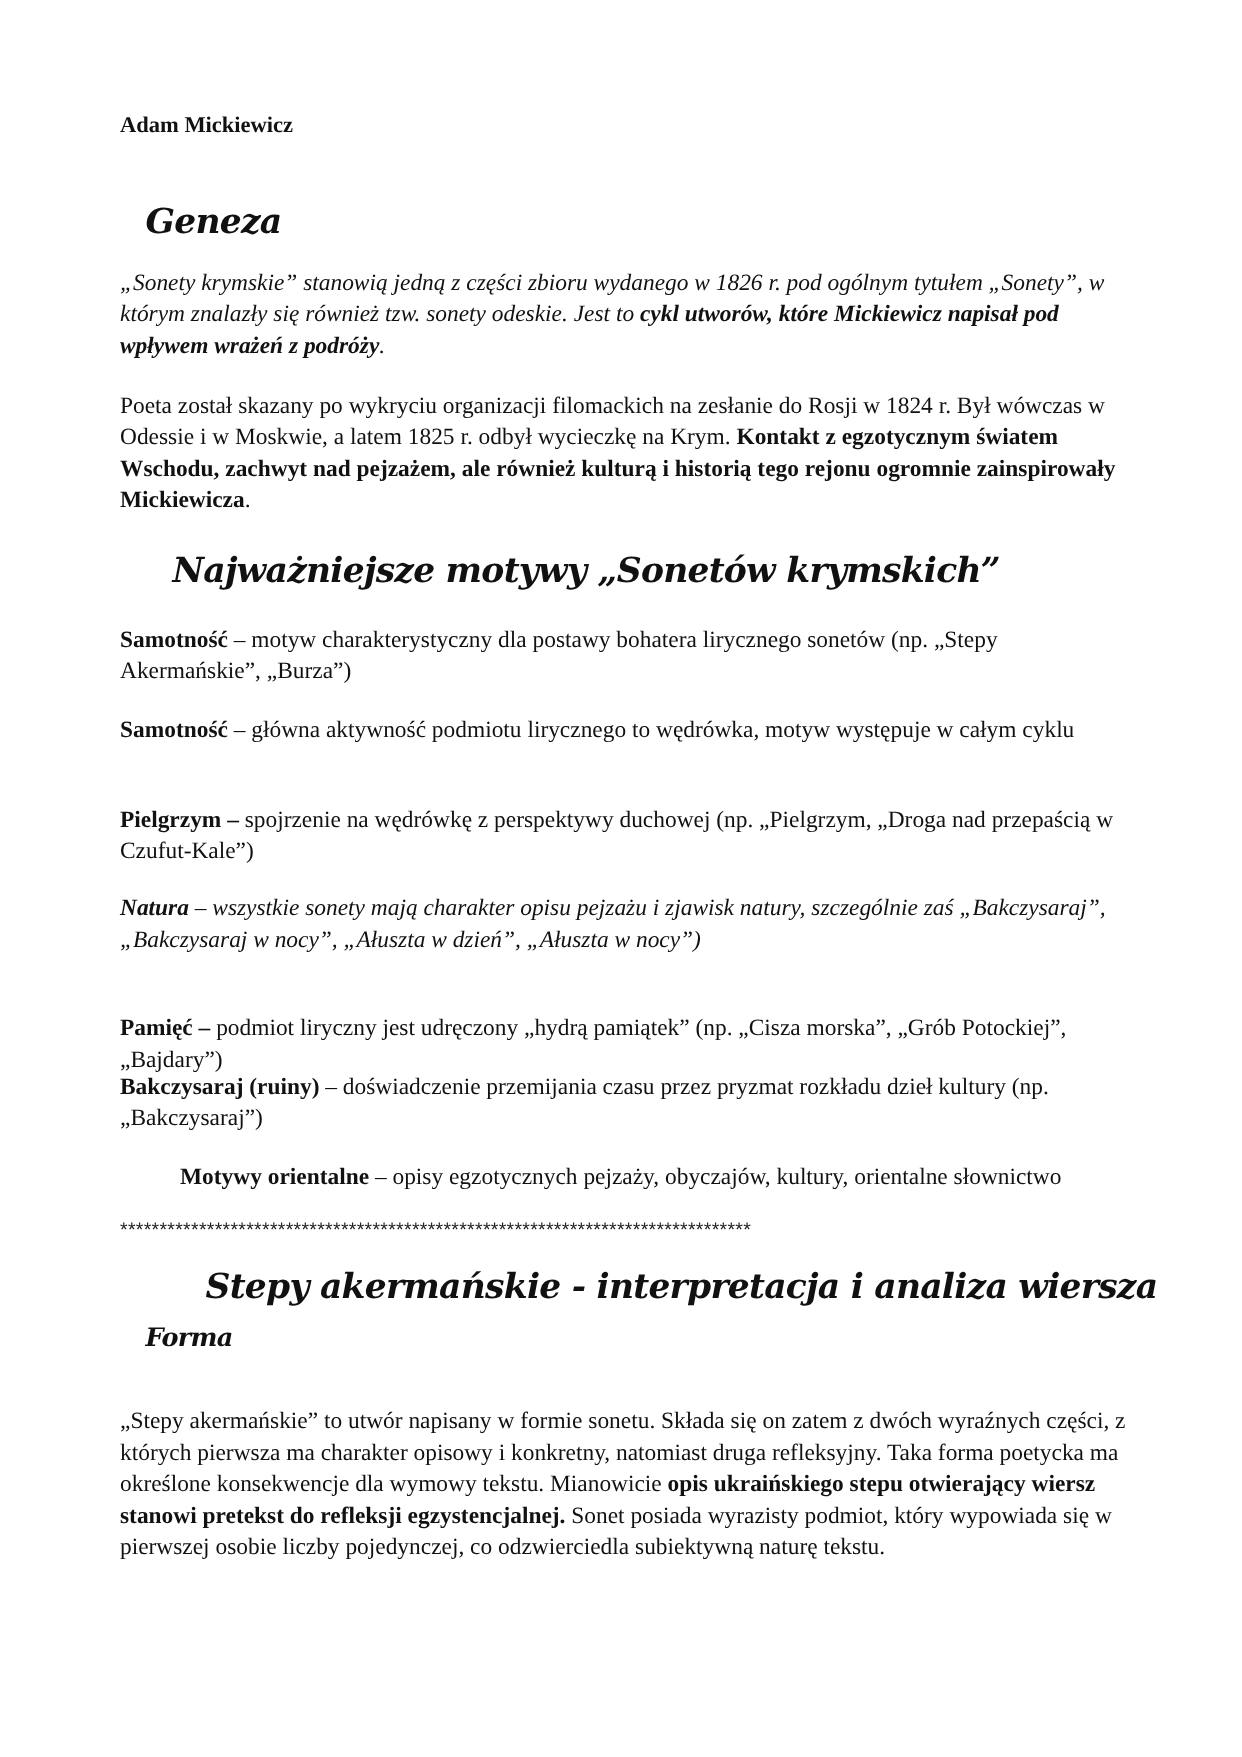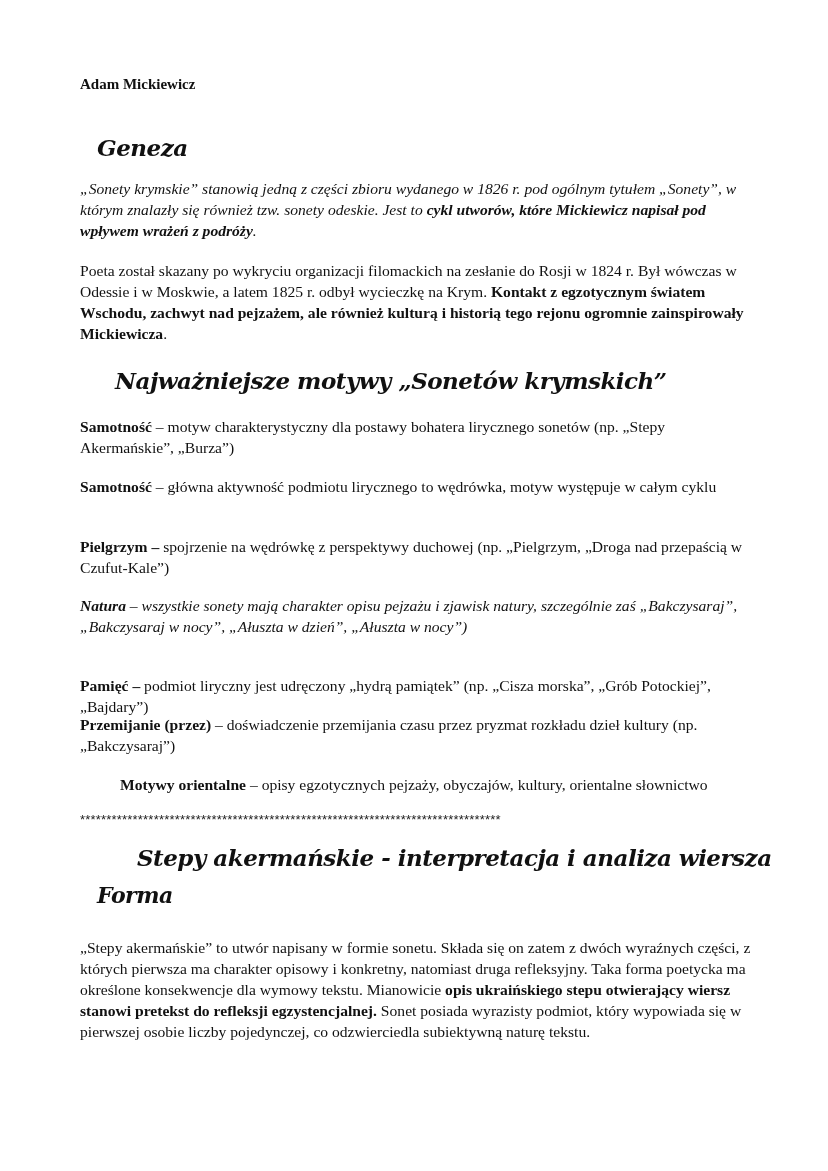--- a/index.html
+++ b/index.html
@@ -32,24 +32,24 @@
   <p class="p serif" style="top:416px;"><b>Samotność</b><span> – motyw charakterystyczny dla postawy bohatera lirycznego sonetów (np. „Stepy Akermańskie”, „Burza”)</span></p>
 
   <p class="p serif" style="top:476px;"><b>Samotność</b><span> – główna aktywność podmiotu lirycznego to wędrówka, motyw występuje w całym cyklu</span></p>
 
   <p class="p serif" style="top:536px;"><b>Pielgrzym –</b><span> spojrzenie na wędrówkę z perspektywy duchowej (np. „Pielgrzym, „Droga nad przepaścią w Czufut-Kale”)</span></p>
 
   <p class="p serif" style="top:595px;font-style:italic;"><b>Natura</b><span> – wszystkie sonety mają charakter opisu pejzażu i zjawisk natury, szczególnie zaś „Bakczysaraj”, „Bakczysaraj w nocy”, „Ałuszta w dzień”, „Ałuszta w nocy”)</span></p>
 
   <p class="p serif" style="top:675px;"><b>Pamięć –</b><span> podmiot liryczny jest udręczony „hydrą pamiątek” (np. „Cisza morska”, „Grób Potockiej”, „Bajdary”)</span></p>
 
-  <p class="p serif" style="top:714px;"><b>Przemijanie (przez)</b><span> – doświadczenie przemijania czasu przez pryzmat rozkładu dzieł kultury (np. „Bakczysaraj”)</span></p>
+  <p class="p serif" style="top:714px;"><b>Bakczysaraj (ruiny)</b><span> – doświadczenie przemijania czasu przez pryzmat rozkładu dzieł kultury (np. „Bakczysaraj”)</span></p>
 
   <p class="p serif" style="top:774px;margin-left:40px;"><b>Motywy orientalne</b><span> – opisy egzotycznych pejzaży, obyczajów, kultury, orientalne słownictwo</span></p>
 
   <div class="sep">********************************************************************************</div>
 
   <div class="h script" style="top:844px;margin-left:40px;">Stepy akermańskie - interpretacja i analiza wiersza</div>
-  <div class="h script" style="top:882px; font-size:22px;">Forma</div>
+  <div class="h script" style="top:882px; font-size:17px;">Forma</div>
 
   <p class="p serif" style="top:937px;"><span>„Stepy akermańskie” to utwór napisany w formie sonetu. Składa się on zatem z dwóch wyraźnych części, z których pierwsza ma charakter opisowy i konkretny, natomiast druga refleksyjny. Taka forma poetycka ma określone konsekwencje dla wymowy tekstu. Mianowicie </span><b>opis ukraińskiego stepu otwierający wiersz stanowi pretekst do refleksji egzystencjalnej.</b><span> Sonet posiada wyrazisty podmiot, który wypowiada się w pierwszej osobie liczby pojedynczej, co odzwierciedla subiektywną naturę tekstu.</span></p>
 
 </div>
 
 </body></html>

